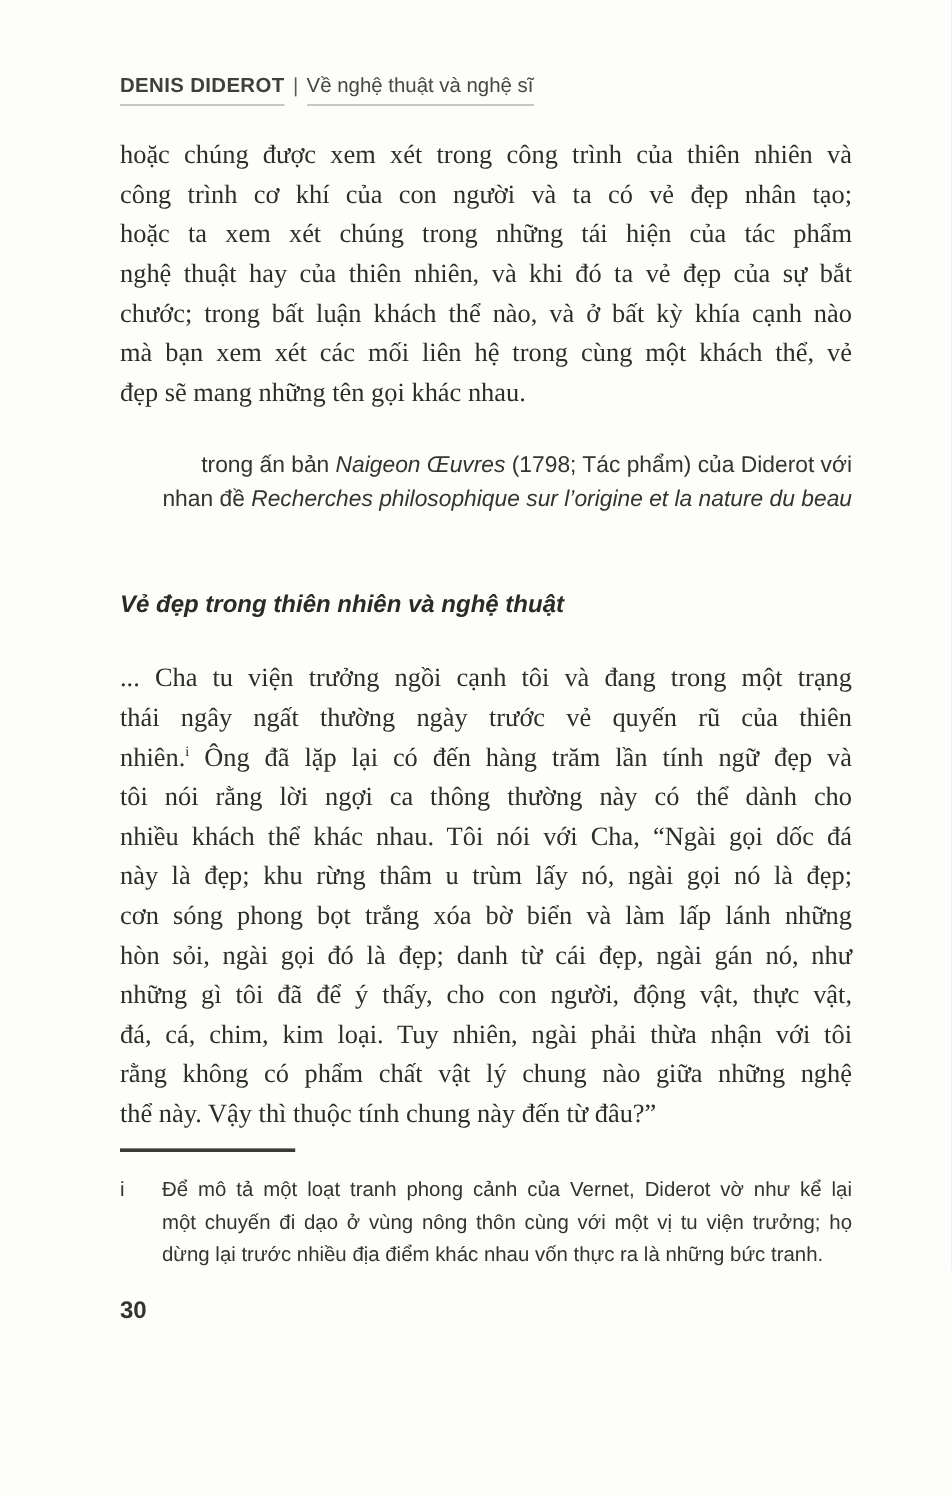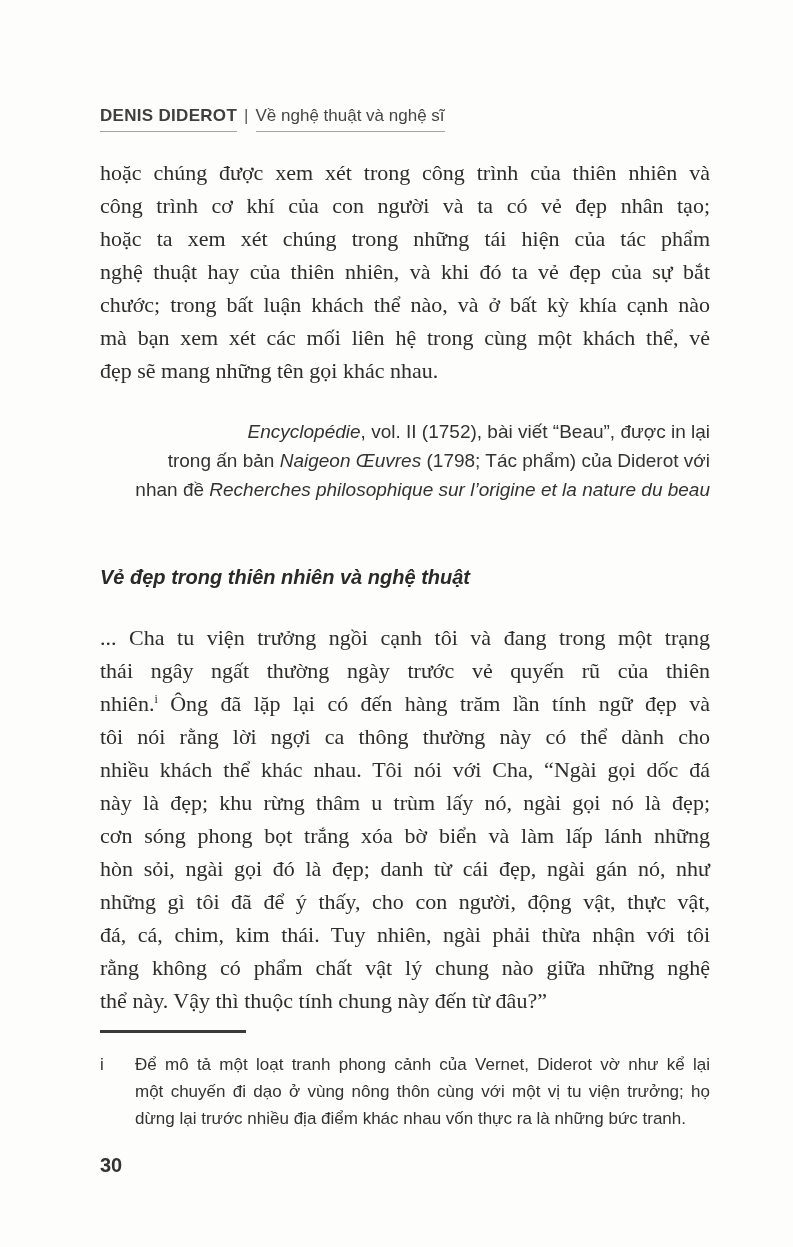--- a/index.html
+++ b/index.html
@@ -15,21 +15,21 @@
     position:relative;box-sizing:border-box;
     padding:62px 83px 0 100px;
     font-family:"Liberation Serif","DejaVu Serif",serif;
     color:var(--text);
     overflow:hidden;
   }
   
   .running-header{
     font-family:"Liberation Sans","DejaVu Sans",sans-serif;
     font-size:17px;color:var(--header-text);
-    display:flex;align-items:flex-start;margin-top:44px;
+    display:flex;align-items:flex-start;
   }
   .rh-seg{border-bottom:1px solid var(--underline);padding-bottom:5px;}
   .rh-author{font-weight:bold;letter-spacing:.3px;color:#3f3f3d;}
   .rh-sep{margin:0 7px;color:#5a5a58;font-weight:300;}
   
   .para{font-size:22px;line-height:33px;}
   .para1{margin-top:24px;}
   .para2{margin-top:32px;}
   .jline{text-align:justify;text-align-last:justify;}
   .jline.last-line{text-align-last:left;}
@@ -78,38 +78,37 @@
       <div class="jline">hoặc chúng được xem xét trong công trình của thiên nhiên và</div>
       <div class="jline">công trình cơ khí của con người và ta có vẻ đẹp nhân tạo;</div>
       <div class="jline">hoặc ta xem xét chúng trong những tái hiện của tác phẩm</div>
       <div class="jline">nghệ thuật hay của thiên nhiên, và khi đó ta vẻ đẹp của sự bắt</div>
       <div class="jline">chước; trong bất luận khách thể nào, và ở bất kỳ khía cạnh nào</div>
       <div class="jline">mà bạn xem xét các mối liên hệ trong cùng một khách thể, vẻ</div>
       <div class="jline last-line">đẹp sẽ mang những tên gọi khác nhau.</div>
     </div>
 
   <div class="citation">
-      <div class="cline"><span style="font-style: italic;">Encyclopédie</span><span>, vol. II (1752), bài viết “Beau”, được in lại</span></div>
       <div class="cline"><span>trong ấn bản </span><span style="font-style: italic;">Naigeon Œuvres</span><span> (1798; Tác phẩm) của Diderot với</span></div>
       <div class="cline last-line"><span>nhan đề </span><span style="font-style: italic;">Recherches philosophique sur l’origine et la nature du beau</span></div>
     </div>
 
   <div class="section-heading">Vẻ đẹp trong thiên nhiên và nghệ thuật</div>
 
   <div class="para para2">
       <div class="jline">... Cha tu viện trưởng ngồi cạnh tôi và đang trong một trạng</div>
       <div class="jline">thái ngây ngất thường ngày trước vẻ quyến rũ của thiên</div>
       <div class="jline"><span>nhiên.</span><sup>i</sup><span> Ông đã lặp lại có đến hàng trăm lần tính ngữ đẹp và</span></div>
       <div class="jline">tôi nói rằng lời ngợi ca thông thường này có thể dành cho</div>
       <div class="jline">nhiều khách thể khác nhau. Tôi nói với Cha, “Ngài gọi dốc đá</div>
       <div class="jline">này là đẹp; khu rừng thâm u trùm lấy nó, ngài gọi nó là đẹp;</div>
       <div class="jline">cơn sóng phong bọt trắng xóa bờ biển và làm lấp lánh những</div>
       <div class="jline">hòn sỏi, ngài gọi đó là đẹp; danh từ cái đẹp, ngài gán nó, như</div>
       <div class="jline">những gì tôi đã để ý thấy, cho con người, động vật, thực vật,</div>
-      <div class="jline">đá, cá, chim, kim thái. Tuy nhiên, ngài phải thừa nhận với tôi</div>
+      <div class="jline">đá, cá, chim, kim loại. Tuy nhiên, ngài phải thừa nhận với tôi</div>
       <div class="jline">rằng không có phẩm chất vật lý chung nào giữa những nghệ</div>
       <div class="jline last-line">thể này. Vậy thì thuộc tính chung này đến từ đâu?”</div>
     </div>
 
   <div class="fn-rule"></div>
 
   <div class="footnote">
     <div class="fn-marker">i</div>
     <div class="fn-lines">
         <div class="jline">Để mô tả một loạt tranh phong cảnh của Vernet, Diderot vờ như kể lại</div>

